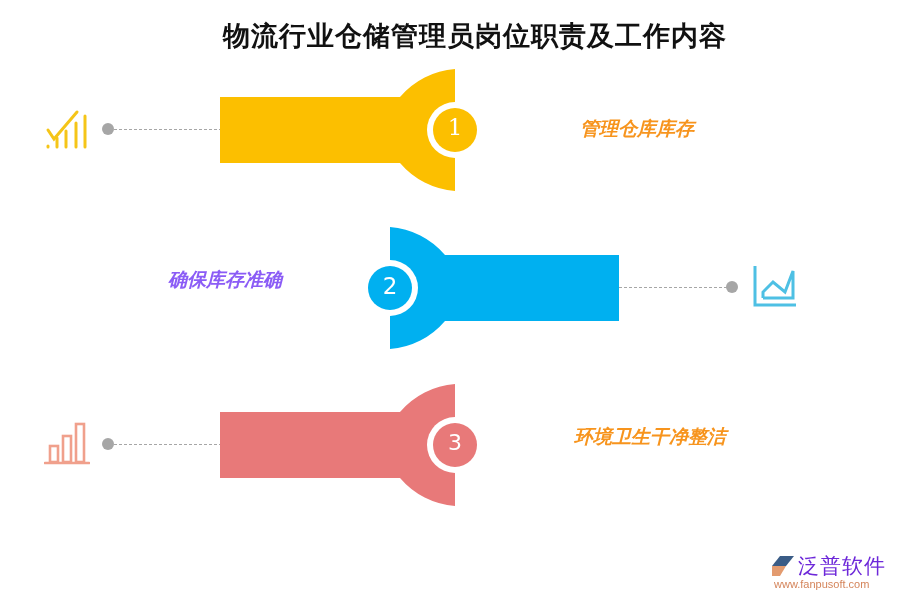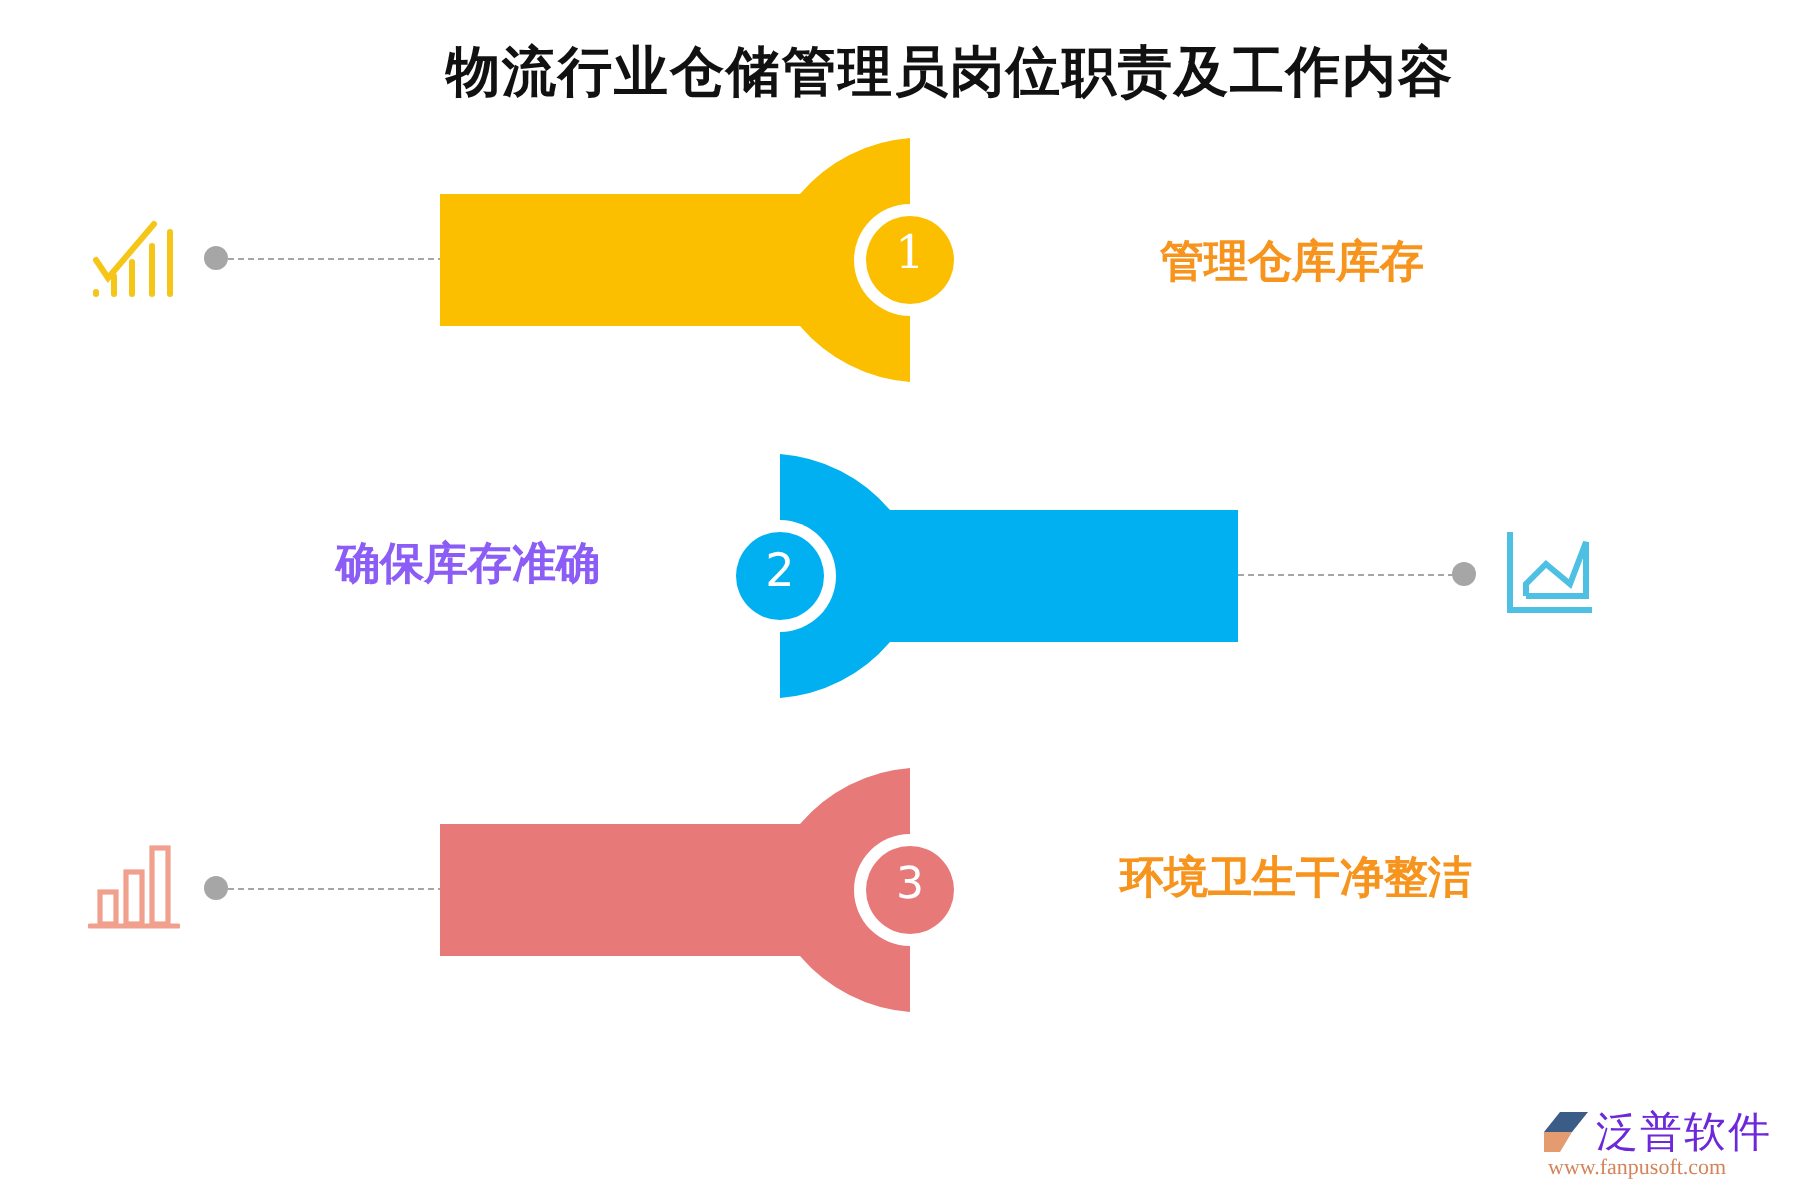--- a/index.html
+++ b/index.html
@@ -1,27 +1,27 @@
 <!DOCTYPE html>
 <html><head>
 <meta charset="utf-8">
 <style>
   html, body { margin:0; padding:0; background:#ffffff; }
   body { width:900px; height:600px; position:relative; overflow:hidden;
          font-family:"DejaVu Sans","Liberation Sans",sans-serif; }
   .title { position:absolute; left:0; top:18px; width:950px; text-align:center;
            font-size:27px; font-weight:bold; color:#111; letter-spacing:1px; }
   .abs { position:absolute; }
-  .label { position:absolute; font-size:22px; font-weight:bold; white-space:nowrap; }
+  .label { position:absolute; font-size:19px; font-weight:bold; white-space:nowrap;font-style:italic; }
   .dot { position:absolute; width:12px; height:12px; border-radius:50%; background:#a6a6a6; }
   .dash { position:absolute; height:0; border-top:1.5px dashed #a6a6a6; }
   .watermark { position:absolute; left:768px; top:552px; width:130px; }
   .wm-name { position:absolute; left:30px; top:0; font-size:21px; color:#6d28d9; letter-spacing:1px; white-space:nowrap; }
   .wm-url { position:absolute; left:6px; top:26px; font-size:11px; color:#d4845a;
-            font-family:Liberation Serif, serif; white-space:nowrap; }
+            font-family:Liberation Sans, sans-serif; white-space:nowrap; }
 </style>
 </head>
 <body>
 
 <div class="title">物流行业仓储管理员岗位职责及工作内容</div>
 
 <div>
   <svg class="abs" style="left:44px;top:108px" width="44" height="44" viewBox="0 0 44 44">
     <g stroke="#f5c518" stroke-width="3" stroke-linecap="round" fill="none">
       <line x1="4" y1="38" x2="4" y2="39"></line>
@@ -71,21 +71,21 @@
     </g>
   </svg>
   <div class="dot" style="left:102px;top:438px"></div>
   <div class="dash" style="left:114px;top:444px;width:108px"></div>
   <svg class="abs" style="left:220px;top:384px" width="260" height="122" viewBox="0 0 260 122">
     <path d="M0,28 L180,28 A80,80 0 0 1 235,0 L235,122 A80,80 0 0 1 180,94 L0,94 Z" fill="#e87979"></path>
     <circle cx="235" cy="61" r="28" fill="#ffffff"></circle>
     <circle cx="235" cy="61" r="22" fill="#e87979"></circle>
   </svg>
   <div class="abs" style="left:433px;top:430px;width:44px;text-align:center;color:#fff;font-size:22px;">3</div>
-  <div class="label" style="left:560px;top:424px;color:#f7941d">环境卫生干净整洁</div>
+  <div class="label" style="left:574px;top:424px;color:#f7941d">环境卫生干净整洁</div>
 </div>
 
 <div class="watermark">
   <svg class="abs" style="left:2px;top:2px" width="26" height="24" viewBox="0 0 26 24">
     <path d="M2,12 L10,2 L24,2 L16,12 Z" fill="#3a5c86"></path>
     <path d="M2,12 L16,12 L10,22 L2,22 Z" fill="#e39b6f"></path>
   </svg>
   <div class="wm-name">泛普软件</div>
   <div class="wm-url">www.fanpusoft.com</div>
 </div>

